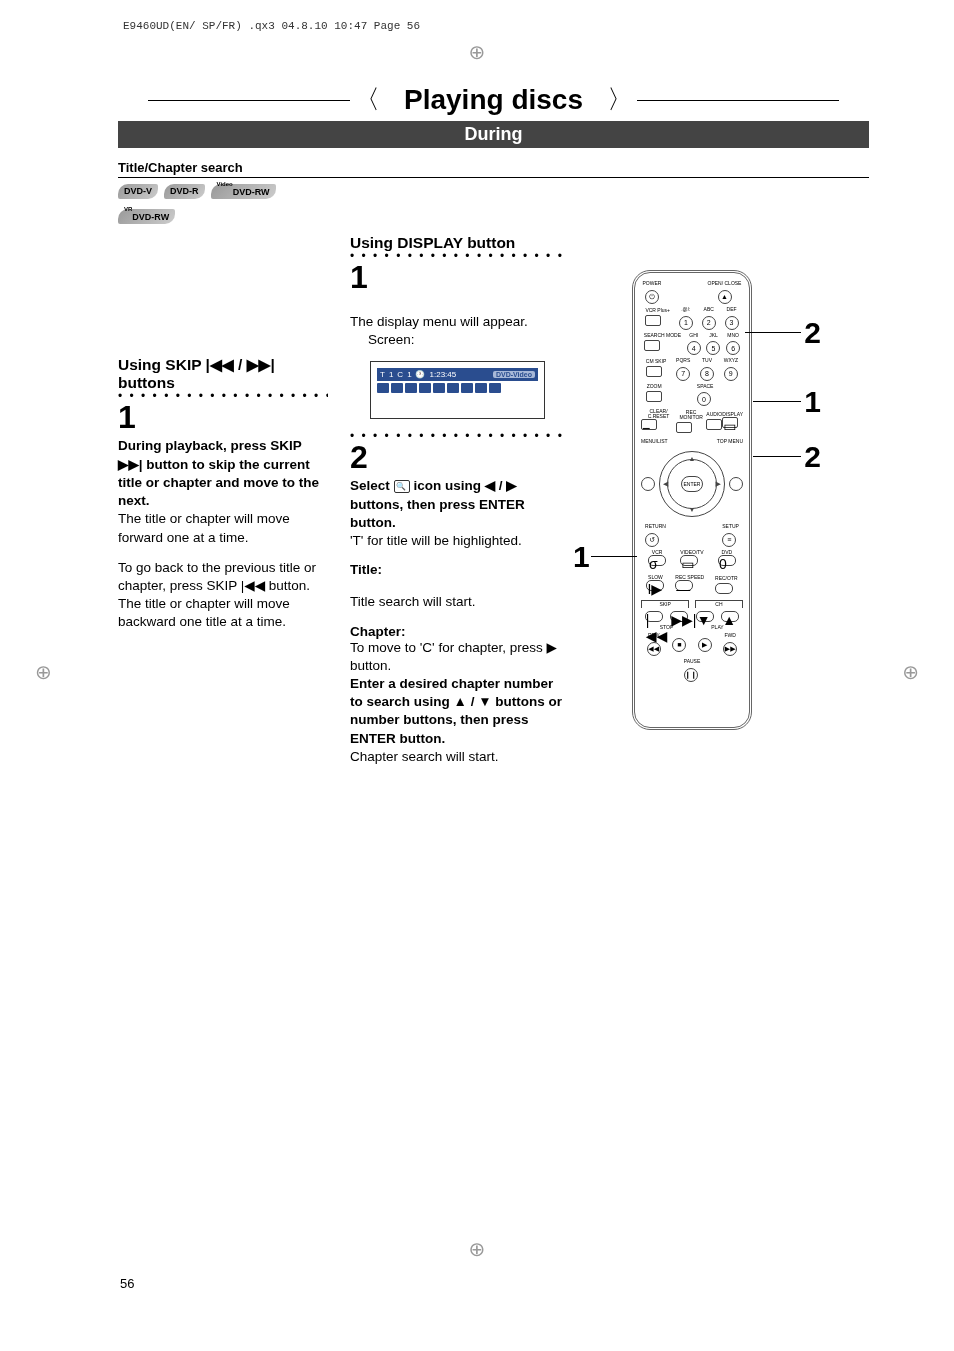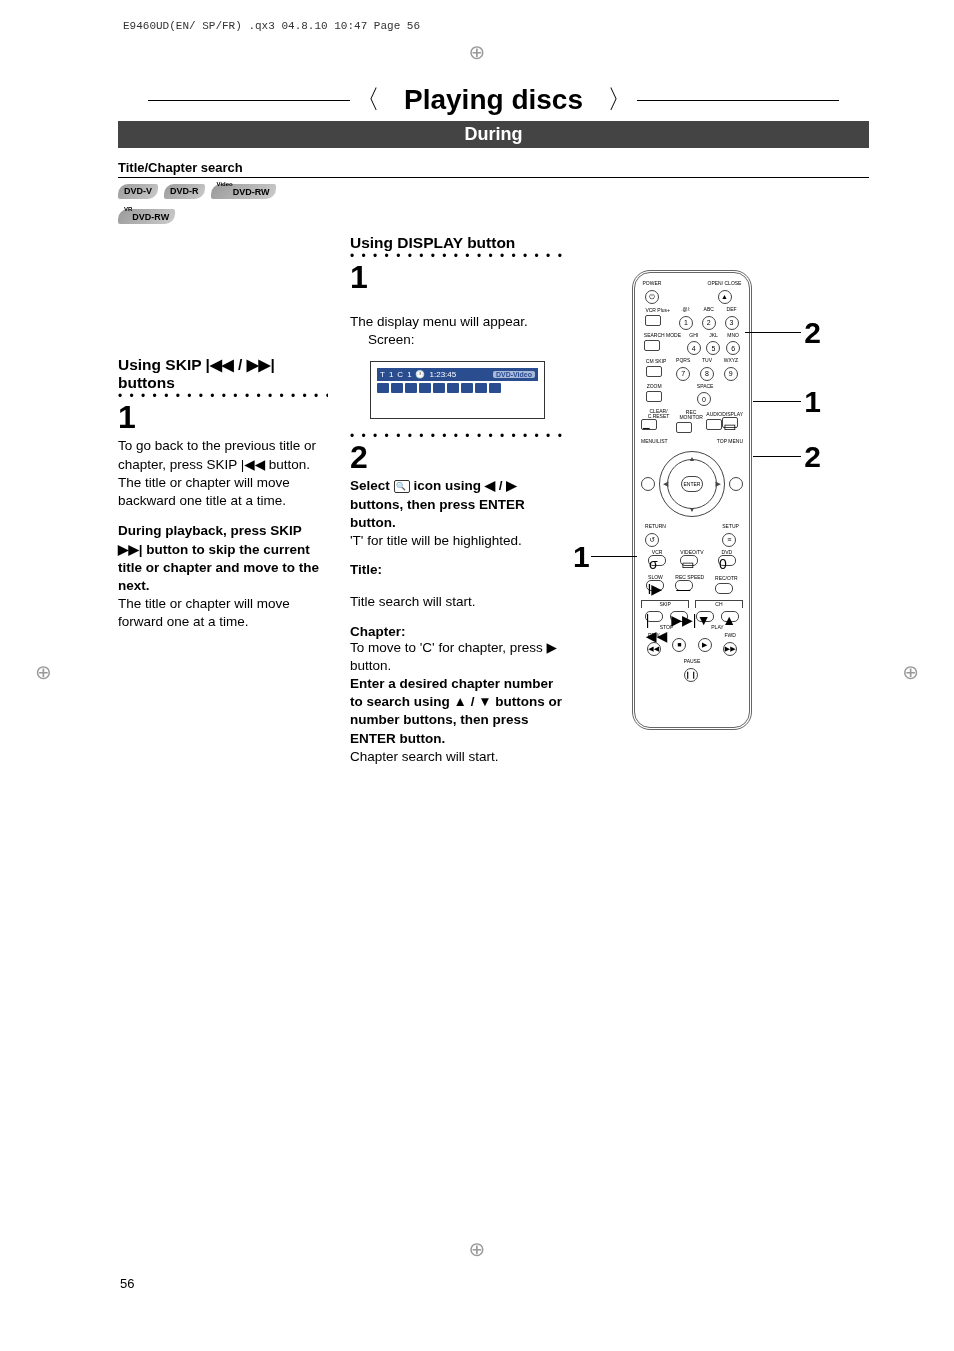--- a/index.html
+++ b/index.html
@@ -270,25 +270,25 @@
     <span class="badge"><sup>VR</sup><span>DVD-RW</span></span>
   </div>
 
   <div class="columns">
 
     <div class="col-left">
       <div class="method-title">Using SKIP |◀◀ / ▶▶| buttons</div>
       <div class="dots">• • • • • • • • • • • • • • • • • • • • • • • • • •</div>
       <div class="big-num">1</div>
       <div class="para">
-        <span class="body-reg">To go back to the previous title or chapter, press SKIP |◀◀ button. The title or chapter will move backward one title at a time.</span>
-      </div>
-      <div class="para">
         <span class="body-bold">During playback, press SKIP ▶▶| button to skip the current title or chapter and move to the next.</span><br>
         <span class="body-reg">The title or chapter will move forward one at a time.</span>
+      </div>
+      <div class="para">
+        <span class="body-reg">To go back to the previous title or chapter, press SKIP |◀◀ button. The title or chapter will move backward one title at a time.</span>
       </div>
     </div>
 
     <div class="col-mid">
       <div class="method-title">Using DISPLAY button</div>
       <div class="dots">• • • • • • • • • • • • • • • • • • • • • • • • • •</div>
       <div class="big-num">1</div>
       <div class="para">
         <br>
         <span class="body-reg">The display menu will appear.</span><br>

